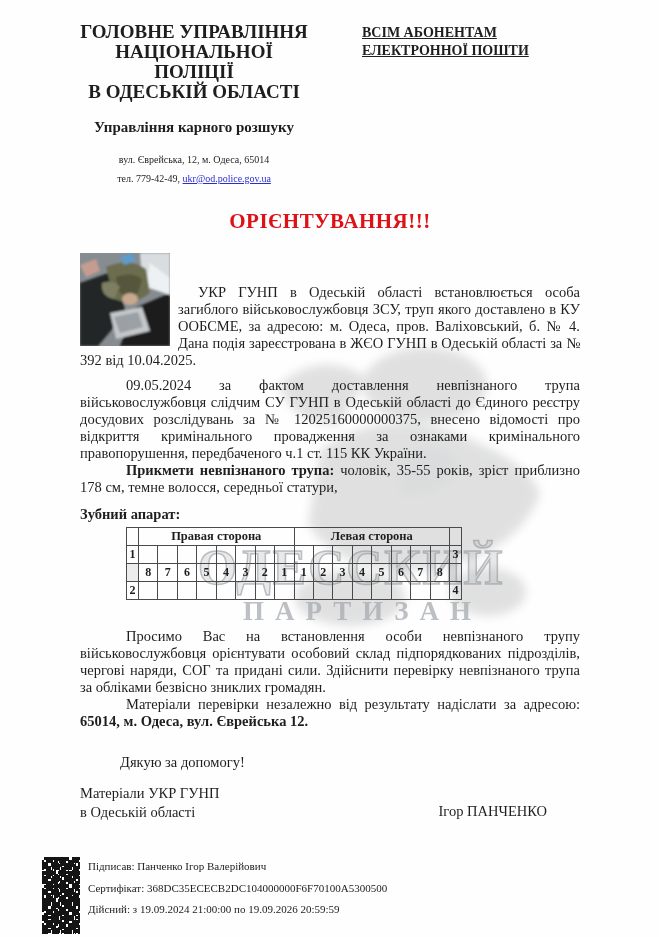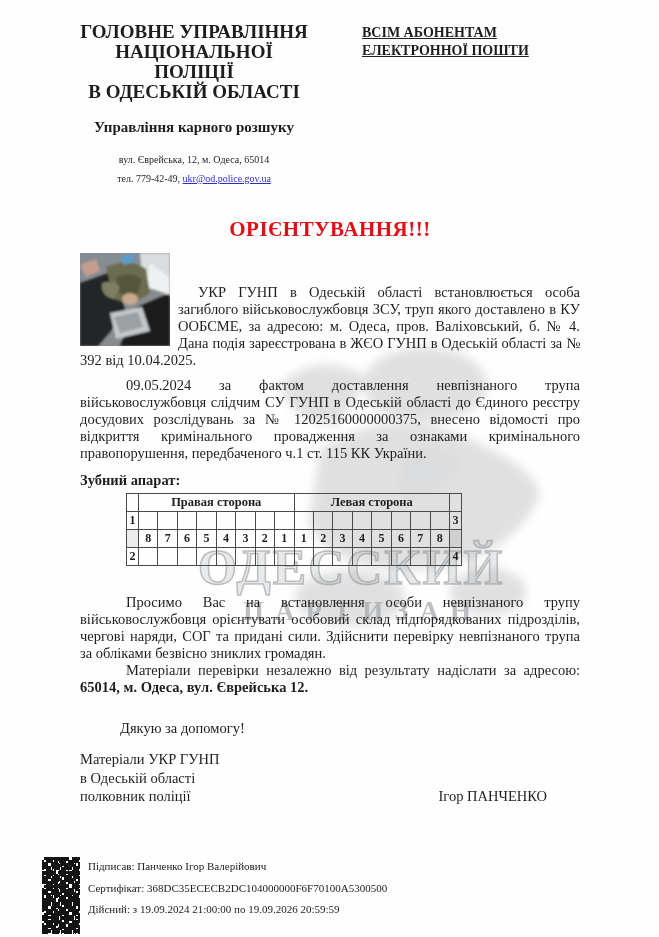--- a/index.html
+++ b/index.html
@@ -26,21 +26,21 @@
   
   .content { position:absolute; inset:0; z-index:1; }
   .header-left { position:absolute; left:78px; top:22px; width:232px; text-align:center; }
   .org-line { font-weight:bold; font-size:19px; line-height:20px; }
   .dept { font-weight:bold; font-size:15px; margin-top:17px; }
   .addr { font-size:10px; margin-top:14px; line-height:19px; }
   .email-link { color:#2b2bd0; text-decoration:underline; }
   .header-right { position:absolute; left:362px; top:24px; width:225px;text-decoration:underline; }
   .hr-line { font-weight:bold; font-size:14px; line-height:17.5px; }
   .doc-title {
-    position:absolute; left:80px; top:217px; width:500px; text-align:center;
+    position:absolute; left:80px; top:209px; width:500px; text-align:center;
     color:#de1116; font-weight:bold; font-size:21px; letter-spacing:0.5px;
   }
   .body { position:absolute; left:80px; top:253px; width:500px;
           font-size:14.5px; line-height:17px; text-align:justify; }
   .photo { float:left; width:90px; height:93px; margin:0 8px 4px 0; }
   .p1 { padding-top:31px; text-indent:20px; }
   .p  { text-indent:46px; }
   .p2 { margin-top:8px; }
   .dental-label { font-weight:bold; margin-top:10px; text-align:left; }
   table.dental { border-collapse:collapse; table-layout:fixed; width:336px;
@@ -137,20 +137,22 @@
           <ellipse cx="50" cy="46" rx="8" ry="6" fill="#c8a88e"></ellipse>
           <path d="M40 4 L52 0 L56 8 L44 12 Z" fill="#5f9cc9"></path>
           <path d="M0 12 L16 6 L20 18 L6 24 Z" fill="#c49d90"></path>
           <path d="M30 60 L62 54 L70 78 L36 86 Z" fill="#c4c8cb"></path>
           <path d="M34 64 L58 59 L63 74 L40 80 Z" fill="#9aa0a4"></path>
         </g>
       </svg>
 
       <p class="p1">УКР ГУНП в Одеській області встановлюється особа загиблого військовослужбовця ЗСУ, труп якого доставлено в КУ ООБСМЕ, за адресою: м. Одеса, пров. Валіховський, б. № 4. Дана подія зареєстрована в ЖЄО ГУНП в Одеській області за № 392 від 10.04.2025.</p>
       <p class="p p2">09.05.2024 за фактом доставлення невпізнаного трупа військовослужбовця слідчим СУ ГУНП в Одеській області до Єдиного реєстру досудових розслідувань за № 12025160000000375, внесено відомості про відкриття кримінального провадження за ознаками кримінального правопорушення, передбаченого ч.1 ст. 115 КК України.</p>
+      <p class="p"><b>Прикмети невпізнаного трупа:</b>
+        <span>чоловік, 35-55 років, зріст приблизно 178 см, темне волосся, середньої статури,</span></p>
 
       <div class="dental-label">Зубний апарат:</div>
 
       <table class="dental">
         <colgroup>
           <col style="width:12px">
             <col>
             <col>
             <col>
             <col>
@@ -240,21 +242,20 @@
 
       <p class="p p4">Просимо Вас на встановлення особи невпізнаного трупу військовослужбовця орієнтувати особовий склад підпорядкованих підрозділів, чергові наряди, СОГ та придані сили. Здійснити перевірку невпізнаного трупа за обліками безвісно зниклих громадян.</p>
       <p class="p"><span>Матеріали перевірки незалежно від результату надіслати за адресою:</span>
         <b>65014, м. Одеса, вул. Єврейська 12.</b></p>
 
       <div class="thanks">Дякую за допомогу!</div>
 
       <div class="sig">
         <div class="sig-line">Матеріали УКР ГУНП</div>
         <div class="sig-line">в Одеській області</div>
-        <div class="sig-line">полковник поліції</div>
         <span class="sig-name">Ігор ПАНЧЕНКО</span>
       </div>
     </div>
 
     <div class="footer">
       <div class="qr"></div>
       <div class="footer-lines">
         <div class="footer-line">Підписав: Панченко Ігор Валерійович</div>
         <div class="footer-line">Сертифікат: 368DC35ECECB2DC104000000F6F70100A5300500</div>
         <div class="footer-line">Дійсний: з 19.09.2024 21:00:00 по 19.09.2026 20:59:59</div>

